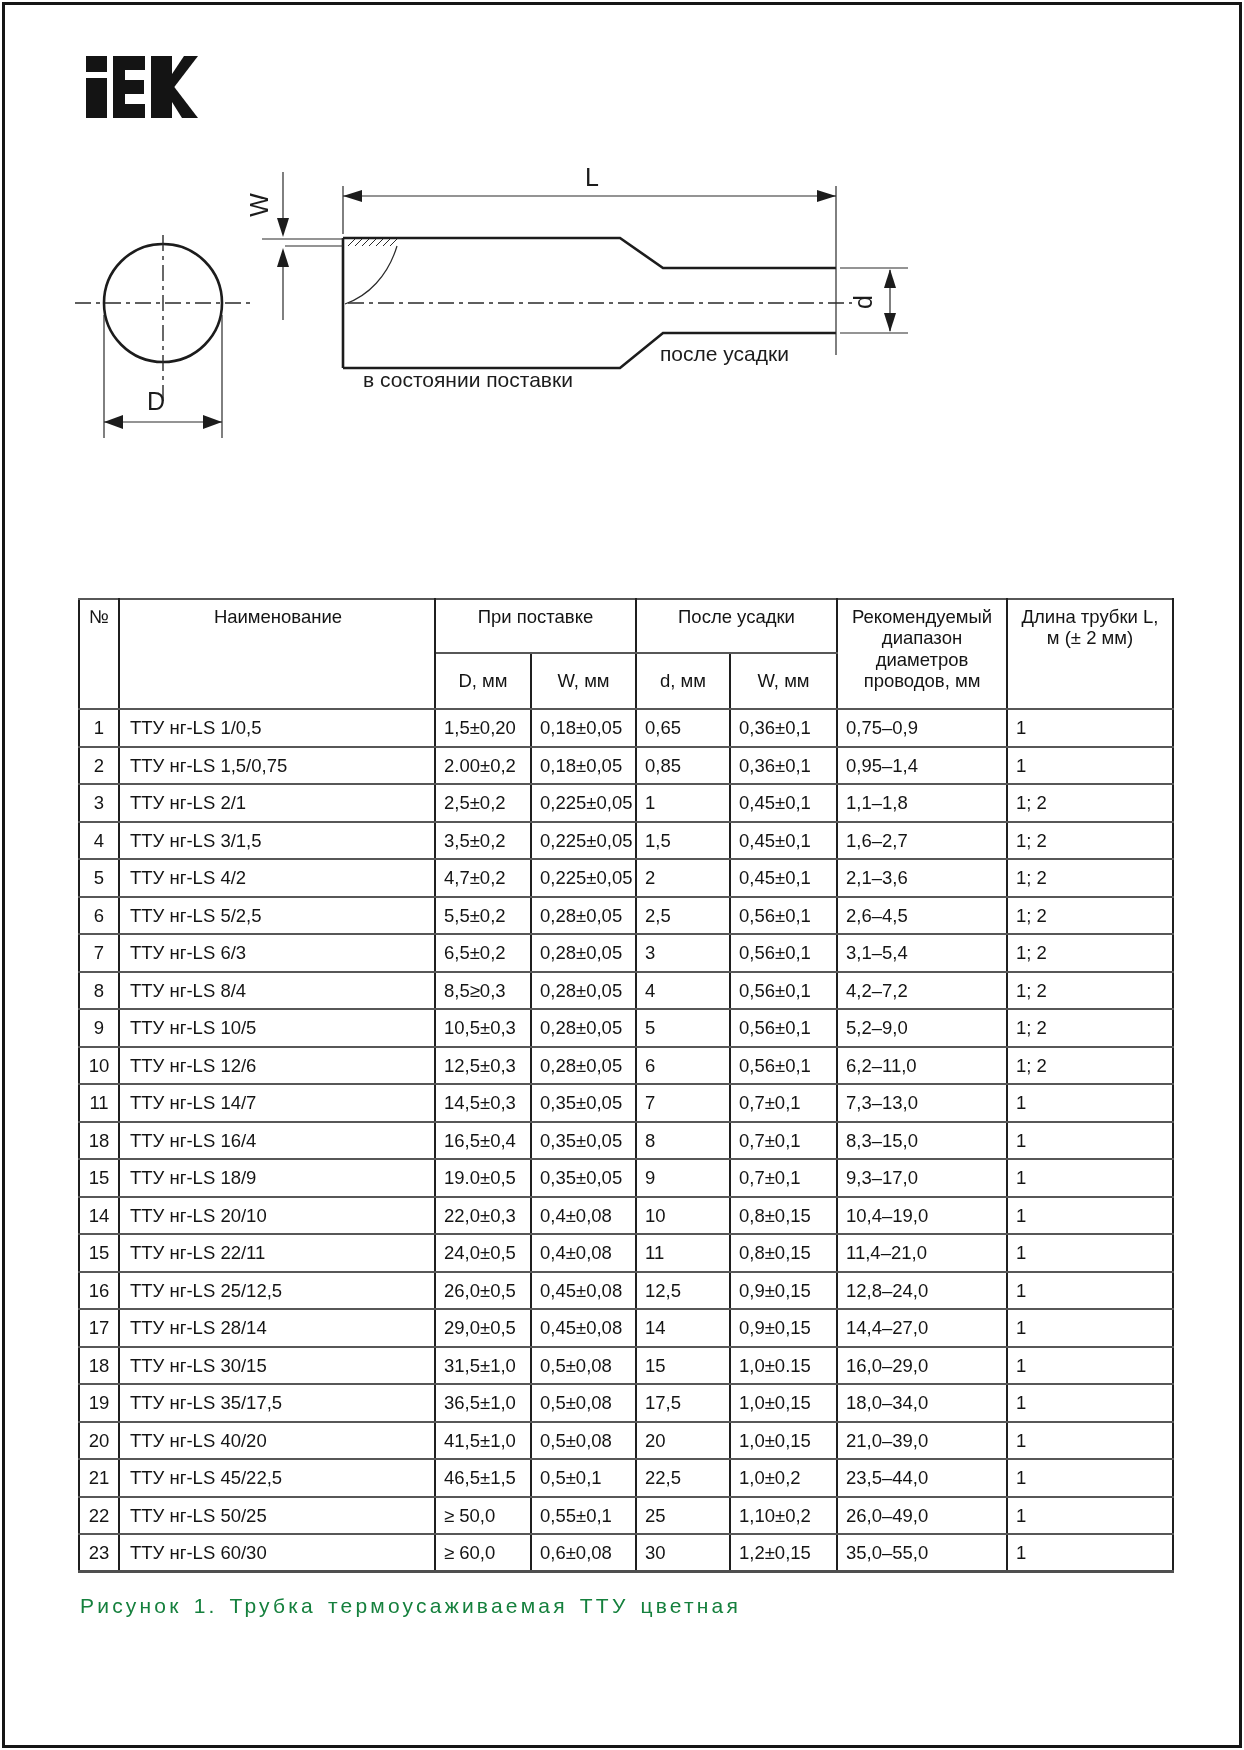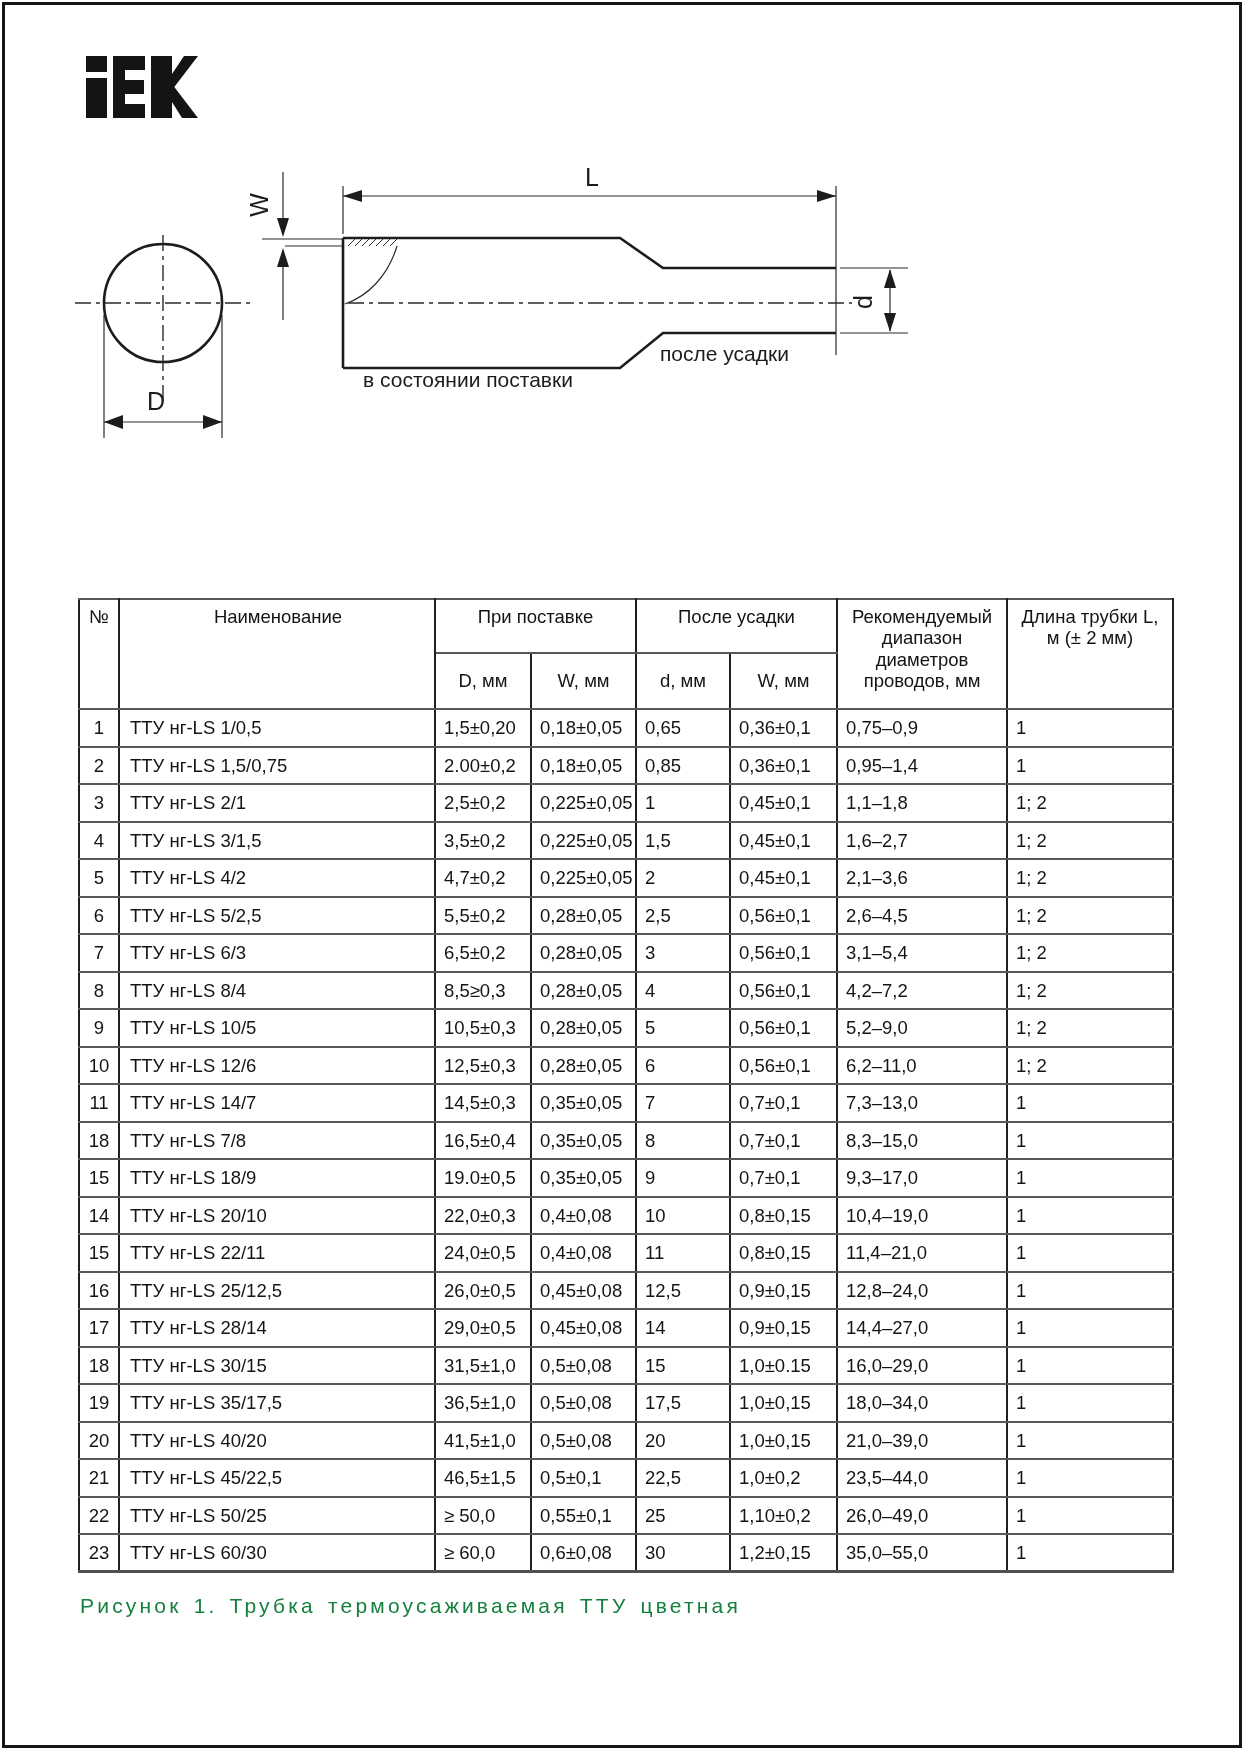--- a/index.html
+++ b/index.html
@@ -247,21 +247,21 @@
           <td class="c-name">ТТУ нг-LS 14/7</td>
           <td>14,5±0,3</td>
           <td>0,35±0,05</td>
           <td>7</td>
           <td>0,7±0,1</td>
           <td>7,3–13,0</td>
           <td>1</td>
         </tr>
         <tr>
           <td class="c-num">18</td>
-          <td class="c-name">ТТУ нг-LS 7/8</td>
+          <td class="c-name">ТТУ нг-LS 16/4</td>
           <td>16,5±0,4</td>
           <td>0,35±0,05</td>
           <td>8</td>
           <td>0,7±0,1</td>
           <td>8,3–15,0</td>
           <td>1</td>
         </tr>
         <tr>
           <td class="c-num">15</td>
           <td class="c-name">ТТУ нг-LS 18/9</td>

